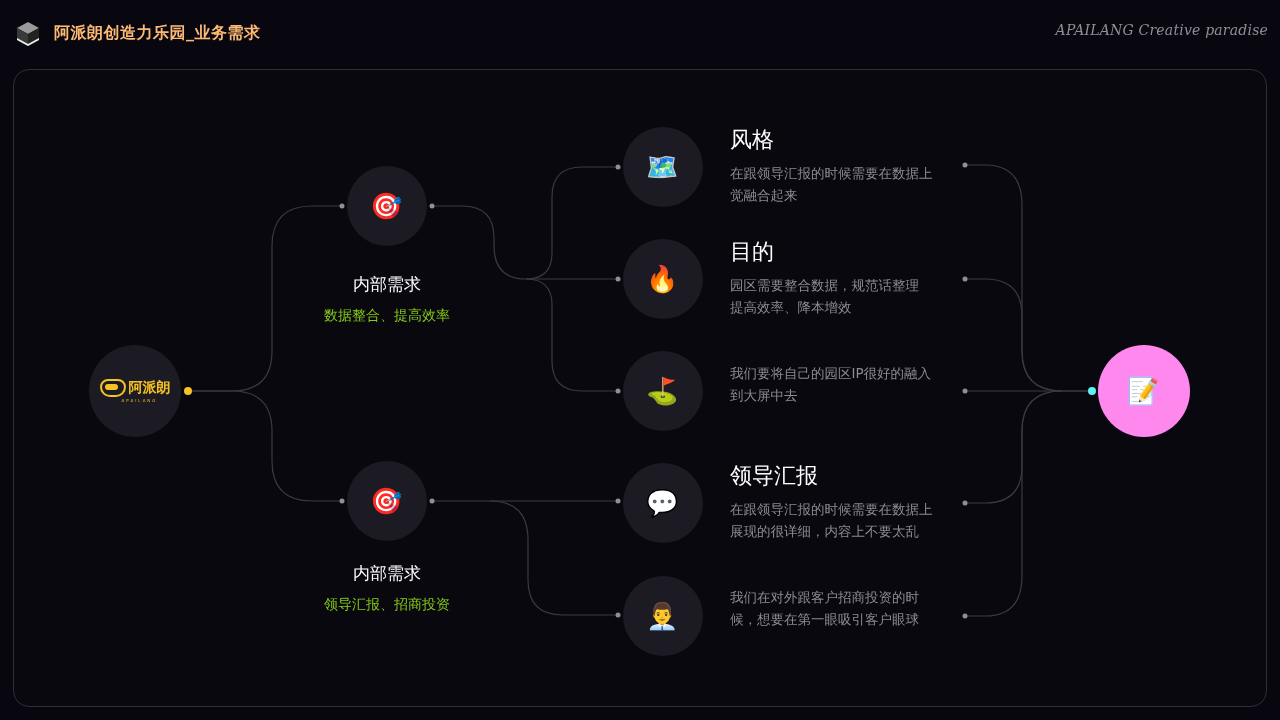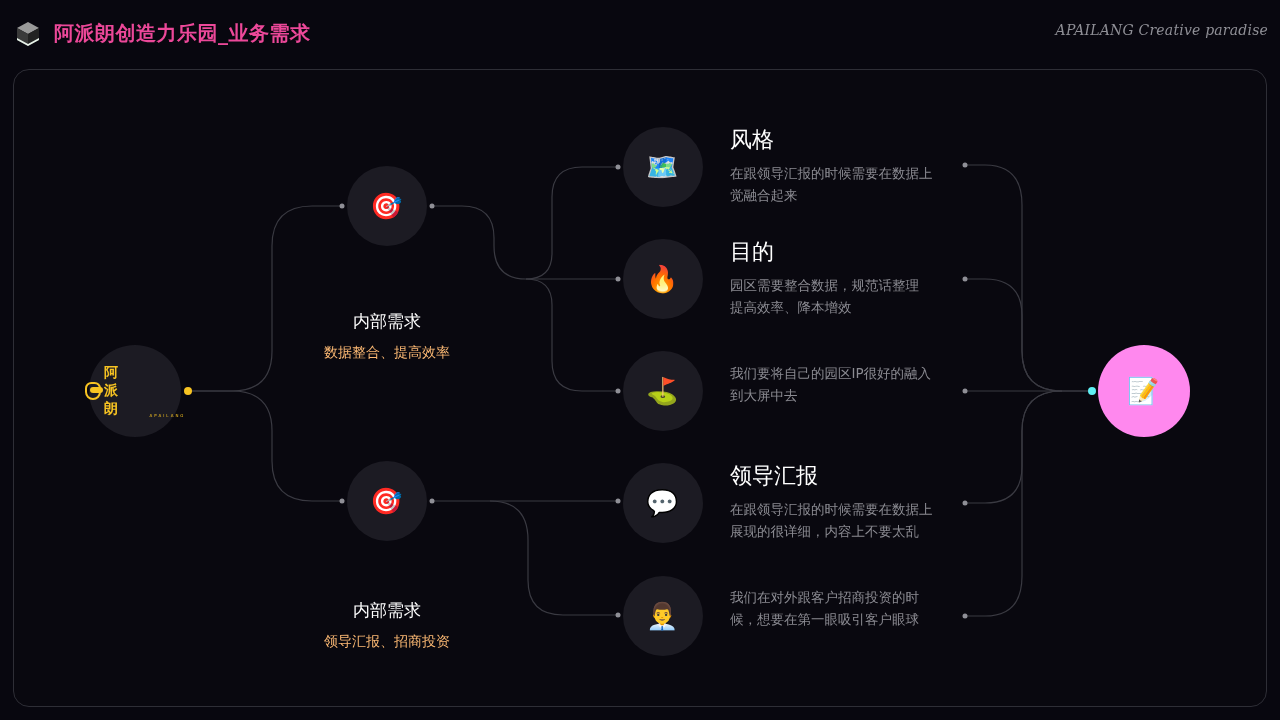--- a/index.html
+++ b/index.html
@@ -4,42 +4,42 @@
   <style>
     html, body { margin: 0; padding: 0; }
     body {
       width: 1280px; height: 720px; overflow: hidden;
       background: #08070f;
       font-family: "DejaVu Sans", "Liberation Sans", sans-serif;
       color: #fff; position: relative;
     }
     .header { position: absolute; left: 0; top: 0; width: 1280px; height: 66px; }
     .logo-cube { position: absolute; left: 16px; top: 21px; width: 24px; height: 26px; }
-    .title { position: absolute; left: 54px; top: 18px; font-size: 20px; font-weight: bold; letter-spacing: 0.5px; color: #ec4899; line-height: 30px; }
+    .title { position: absolute; left: 54px; top: 18px; font-size: 16px; font-weight: bold; letter-spacing: 0.5px; color: #fdba74; line-height: 30px; }
     .brand-tag { position: absolute; right: 12px; top: 22px; font-family: "DejaVu Serif", "Liberation Serif", serif; font-style: italic; font-size: 14px; color: #8f8f96; letter-spacing: 0.2px; }
     .frame { position: absolute; left: 13px; top: 69px; width: 1252px; height: 636px; border: 1px solid #2e2e36; border-radius: 16px; background: #09080f; }
     svg.links { position: absolute; left: 0; top: 0; width: 1280px; height: 720px; pointer-events: none; }
     .node { position: absolute; border-radius: 50%; background: #1c1b23; display: flex; align-items: center; justify-content: center; }
     .node .emoji { font-size: 26px; line-height: 1; }
     .root-node { left: 89px; top: 345px; width: 92px; height: 92px; }
-    .root-logo { display: flex; flex-direction: row; align-items: flex-end; }
+    .root-logo { display: flex; flex-direction: column; align-items: flex-start; }
     .root-logo .row { display: flex; align-items: center; gap: 3px; }
     .root-logo .cup { width: 22px; height: 14px; border: 2px solid #f7c322; border-radius: 8px 8px 10px 10px; position: relative; }
     .root-logo .cup::after { content: ""; position: absolute; left: 3px; top: 3px; width: 13px; height: 6px; background: #f7c322; border-radius: 4px; }
     .root-logo .brand-cn { color: #f7c322; font-weight: bold; font-size: 14px; letter-spacing: 0px; }
     .root-logo .brand-en { color: #f7c322; font-size: 4px; letter-spacing: 2px; margin-top: 1px; margin-left: 22px; }
     .mid-node { width: 80px; height: 80px; }
     .leaf-node { width: 80px; height: 80px; }
     .target-node { left: 1098px; top: 345px; width: 92px; height: 92px; background: #ff88ee; }
     .dot { position: absolute; width: 5px; height: 5px; border-radius: 50%; background: #8f8f96; transform: translate(-50%, -50%); }
     .dot.yellow { width: 8px; height: 8px; background: #f7c322; }
     .dot.cyan { width: 8px; height: 8px; background: #5ff0f4; }
-    .mid-label { position: absolute; width: 200px; text-align: center; margin-top: 37px; }
+    .mid-label { position: absolute; width: 200px; text-align: center; }
     .mid-label .t { font-size: 17px; color: #fff; line-height: 24px; }
-    .mid-label .s { font-size: 14px; color: #fdba74; line-height: 22px; margin-top: 8px; }
+    .mid-label .s { font-size: 14px; color: #84cc16; line-height: 22px; margin-top: 8px; }
     .leaf-text { position: absolute; left: 730px; width: 230px; }
     .leaf-text .t { font-size: 22px; color: #fff; line-height: 24px; }
     .leaf-text .s { font-size: 13.5px; color: #8b8b92; line-height: 22px; margin-top: 10px; }
   </style>
 </head>
 <body>
 
 <div class="header">
   <svg class="logo-cube" viewBox="0 0 24 26">
     <polygon points="12,1 23,7 12,13 1,7" fill="#9a9a9a"></polygon>

